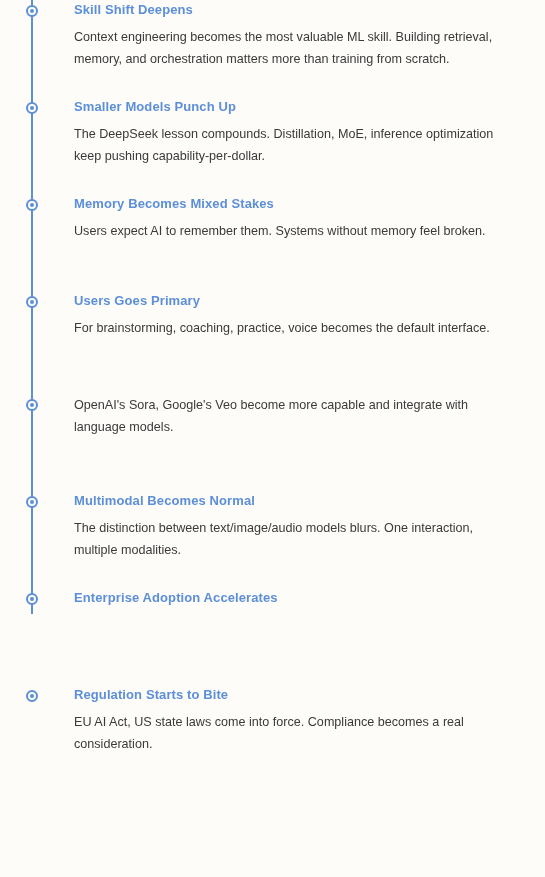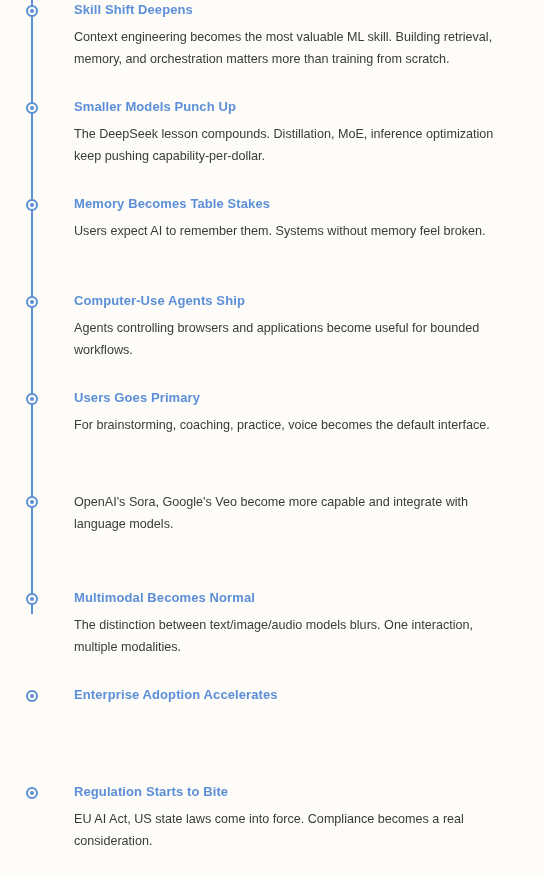--- a/index.html
+++ b/index.html
@@ -111,29 +111,24 @@
     </li>
 
     <li class="item">
       <span class="marker"></span>
       <h3 class="item-title">Smaller Models Punch Up</h3>
       <p class="item-body">The DeepSeek lesson compounds. Distillation, MoE, inference optimization keep pushing capability-per-dollar.</p>
     </li>
 
     <li class="item">
       <span class="marker"></span>
-      <h3 class="item-title">Memory Becomes Table Stakes</h3>
+      <h3 class="item-title">Memory Becomes Mixed Stakes</h3>
       <p class="item-body">Users expect AI to remember them. Systems without memory feel broken.</p>
     </li>
 
-    <li class="item">
-      <span class="marker"></span>
-      <h3 class="item-title">Computer-Use Agents Ship</h3>
-      <p class="item-body">Agents controlling browsers and applications become useful for bounded workflows.</p>
-    </li>
 
     <li class="item">
       <span class="marker"></span>
       <h3 class="item-title">Users Goes Primary</h3>
       <p class="item-body">For brainstorming, coaching, practice, voice becomes the default interface.</p>
     </li>
 
     <li class="item">
       <span class="marker"></span>
       <p class="item-body">OpenAI's Sora, Google's Veo become more capable and integrate with language models.</p>

